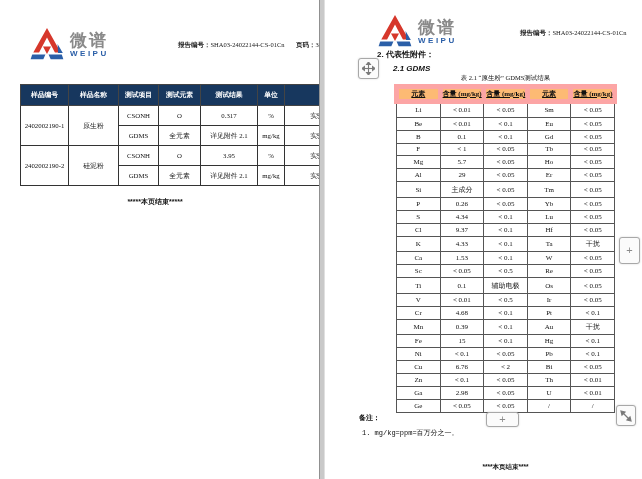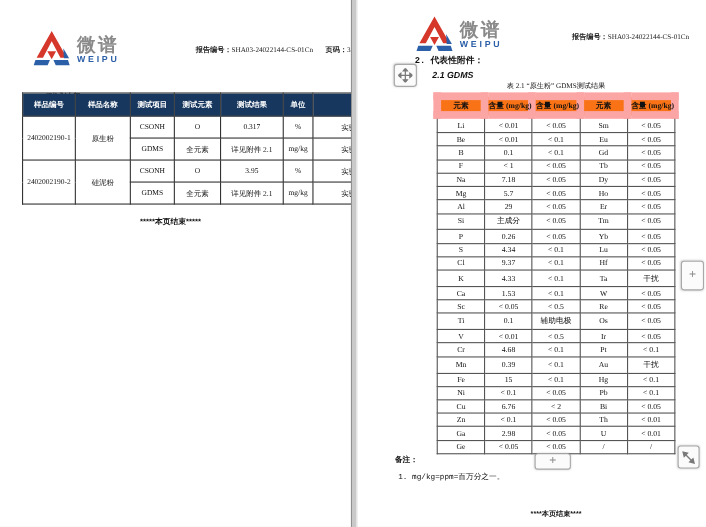--- a/index.html
+++ b/index.html
@@ -28,22 +28,22 @@
   table{border-collapse:collapse;table-layout:fixed;}
   .ltable{font-size:6.8px;}
   .ltable th{background:#17375e;color:#fff;font-weight:bold;border:1px solid #444;
              font-family:"Liberation Sans", sans-serif;padding:0;white-space:nowrap;}
   .ltable td{border:1px solid #333;text-align:center;padding:0;white-space:nowrap;overflow:hidden;}
   .ltable thead tr{height:21px;}
   .ltable tbody tr{height:20px;}
 
   
   .rtable{font-size:7px;width:223px;height:329px;}
-  .rtable th{border:7px solid #fca5a5;font-weight:bold;padding:0;white-space:nowrap;
-             font-family:"Liberation Serif", serif;background:#f97316;}
+  .rtable th{border:5px solid #fca5a5;font-weight:bold;padding:0;white-space:nowrap;
+             font-family:"Liberation Serif", serif;background:#fdba74;text-decoration:underline;}
   .rtable td{border:1px solid #555;text-align:center;padding:0;white-space:nowrap;}
 
   .caption{font-size:6.5px;text-align:center;white-space:nowrap;}
   .footer-line{font-weight:bold;font-size:7px;text-align:center;white-space:nowrap;
                font-family:"Liberation Sans", sans-serif;}
   .note{font-size:7px;white-space:nowrap;}
   .note-label{font-size:7px;font-weight:bold;font-family:"Liberation Sans", sans-serif;}
 
   
   .widget{background:#fbfbfb;border:1px solid #a8a8a8;border-radius:3px;
@@ -154,21 +154,21 @@
       <div class="logo-text">
         <div class="brand-cn">微谱</div>
         <div class="brand-en">WEIPU</div>
       </div>
     </div>
 
     <div class="abs hdr-meta" style="left:195px;top:29px;">
       <b>报告编号：</b><span>SHA03-24022144-CS-01Cn</span>
     </div>
 
-    <div class="abs sec-title" style="left:52px;top:49px;font-family:Liberation Mono, monospace;">2.  代表性附件：</div>
+    <div class="abs sec-title" style="left:52px;top:49px;">2.  代表性附件：</div>
     <div class="abs sec-title" style="left:68px;top:64px;font-style:italic;">2.1  GDMS</div>
 
     <div class="widget abs" style="left:33px;top:58px;width:21px;height:21px;">
       <svg width="13" height="13" viewBox="0 0 14 14">
         <g stroke="#7a7a7a" stroke-width="1.2" fill="#7a7a7a">
           <line x1="7" y1="1.5" x2="7" y2="12.5"></line>
             <line x1="1.5" y1="7" x2="12.5" y2="7"></line>
           <path d="M7 0 L9 2.6 L5 2.6 Z"></path>
             <path d="M7 14 L9 11.4 L5 11.4 Z"></path>
           <path d="M0 7 L2.6 5 L2.6 9 Z"></path>
@@ -212,27 +212,20 @@
             <td>&lt; 0.05</td>
           </tr>
           <tr>
             <td>F</td>
             <td>&lt; 1</td>
             <td>&lt; 0.05</td>
             <td>Tb</td>
             <td>&lt; 0.05</td>
           </tr>
           <tr>
-            <td>Na</td>
-            <td>7.18</td>
-            <td>&lt; 0.05</td>
-            <td>Dy</td>
-            <td>&lt; 0.05</td>
-          </tr>
-          <tr>
             <td>Mg</td>
             <td>5.7</td>
             <td>&lt; 0.05</td>
             <td>Ho</td>
             <td>&lt; 0.05</td>
           </tr>
           <tr>
             <td>Al</td>
             <td>29</td>
             <td>&lt; 0.05</td>

